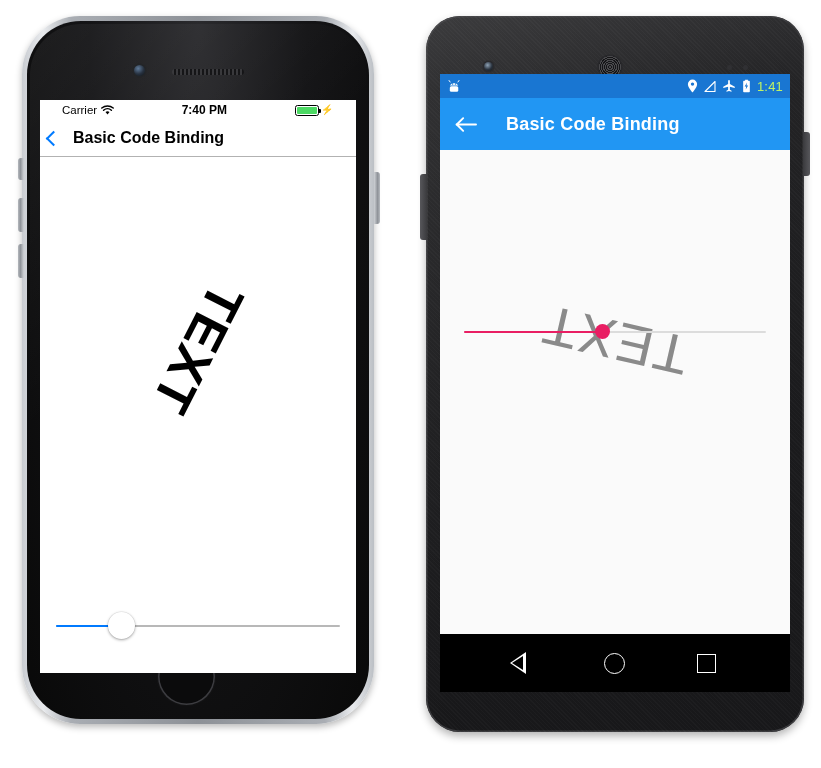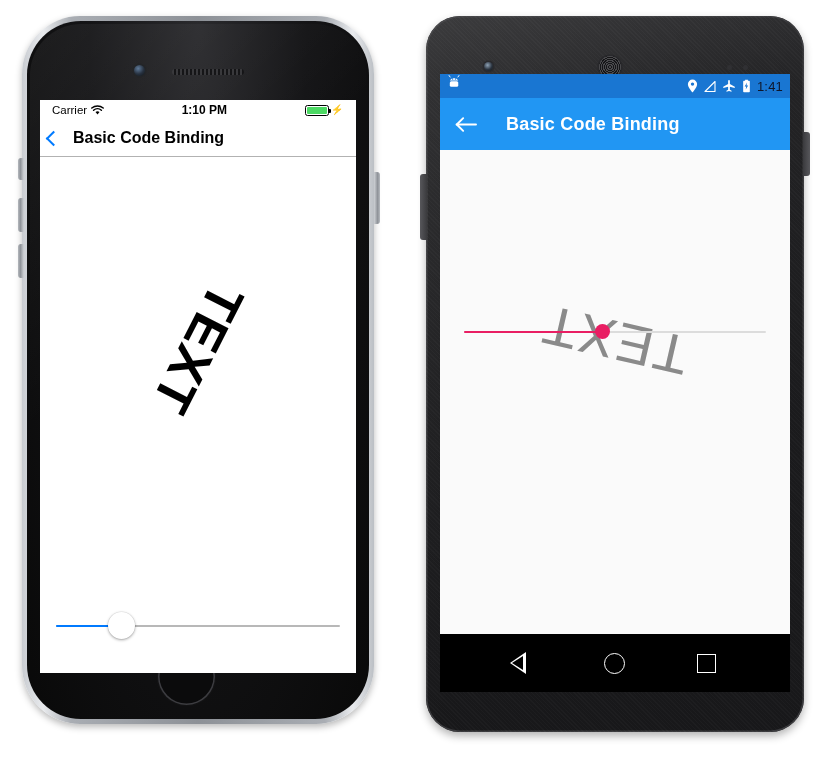--- a/index.html
+++ b/index.html
@@ -80,21 +80,21 @@
     position: absolute;
     left: 26px; top: 88px;
     width: 316px; height: 573px;
     background: #ffffff;
     overflow: hidden;
   }
   .ios-statusbar {
     height: 20px;
     display: flex;
     align-items: center;
-    padding: 0 12px;
+    padding: 0 22px;
     font-size: 11.5px;
     color: #000;
     background: #fff;
   }
   .ios-sb-left { display: flex; align-items: center; gap: 4px; }
   .ios-sb-center { flex: 1; text-align: center; font-weight: bold; font-size: 12px; }
   .ios-sb-right { display: flex; align-items: center; gap: 3px; }
   .ios-battery {
     width: 24px; height: 11px;
     border: 1px solid #000; border-radius: 2.5px;
@@ -216,23 +216,23 @@
   .and-screen {
     position: absolute;
     left: 20px; top: 60px;
     width: 350px; height: 618px;
     background: #fafafa;
     overflow: hidden;
   }
   .and-statusbar {
     height: 24px;
     background: #1976d2;
-    display: flex; 
+    display: flex; align-items: center;
     padding: 0 7px;
-    color: #0f172a;
+    color: #bef264;
     font-size: 12.5px;
   }
   .and-sb-right { margin-left:auto; display:flex; align-items:center; gap:6px; }
   .and-robot { display:block; }
   .and-time { font-size: 13px; letter-spacing: .2px; }
 
   .and-appbar {
     height: 52px;
     background: #2196f3;
     display: flex; align-items: center;
@@ -318,21 +318,21 @@
 
     <div class="ios-statusbar">
       <div class="ios-sb-left">
         <span>Carrier</span>
         <svg width="13" height="11" viewBox="0 0 13 11">
           <path d="M6.5 9.6 L4.5 7.1 A3.2 3.2 0 0 1 8.5 7.1 Z" fill="#000"></path>
           <path d="M2.6 5.2 A6 6 0 0 1 10.4 5.2" stroke="#000" stroke-width="1.5" fill="none" stroke-linecap="round"></path>
           <path d="M0.8 3.0 A9 9 0 0 1 12.2 3.0" stroke="#000" stroke-width="1.5" fill="none" stroke-linecap="round"></path>
         </svg>
       </div>
-      <div class="ios-sb-center">1:10 PM</div>
+      <div class="ios-sb-center">7:40 PM</div>
       <div class="ios-sb-right">
         <span class="ios-battery">
             <i></i>
           </span>
         <span class="ios-bolt">⚡</span>
       </div>
     </div>
 
     <div class="ios-navbar">
       <div class="ios-back">

